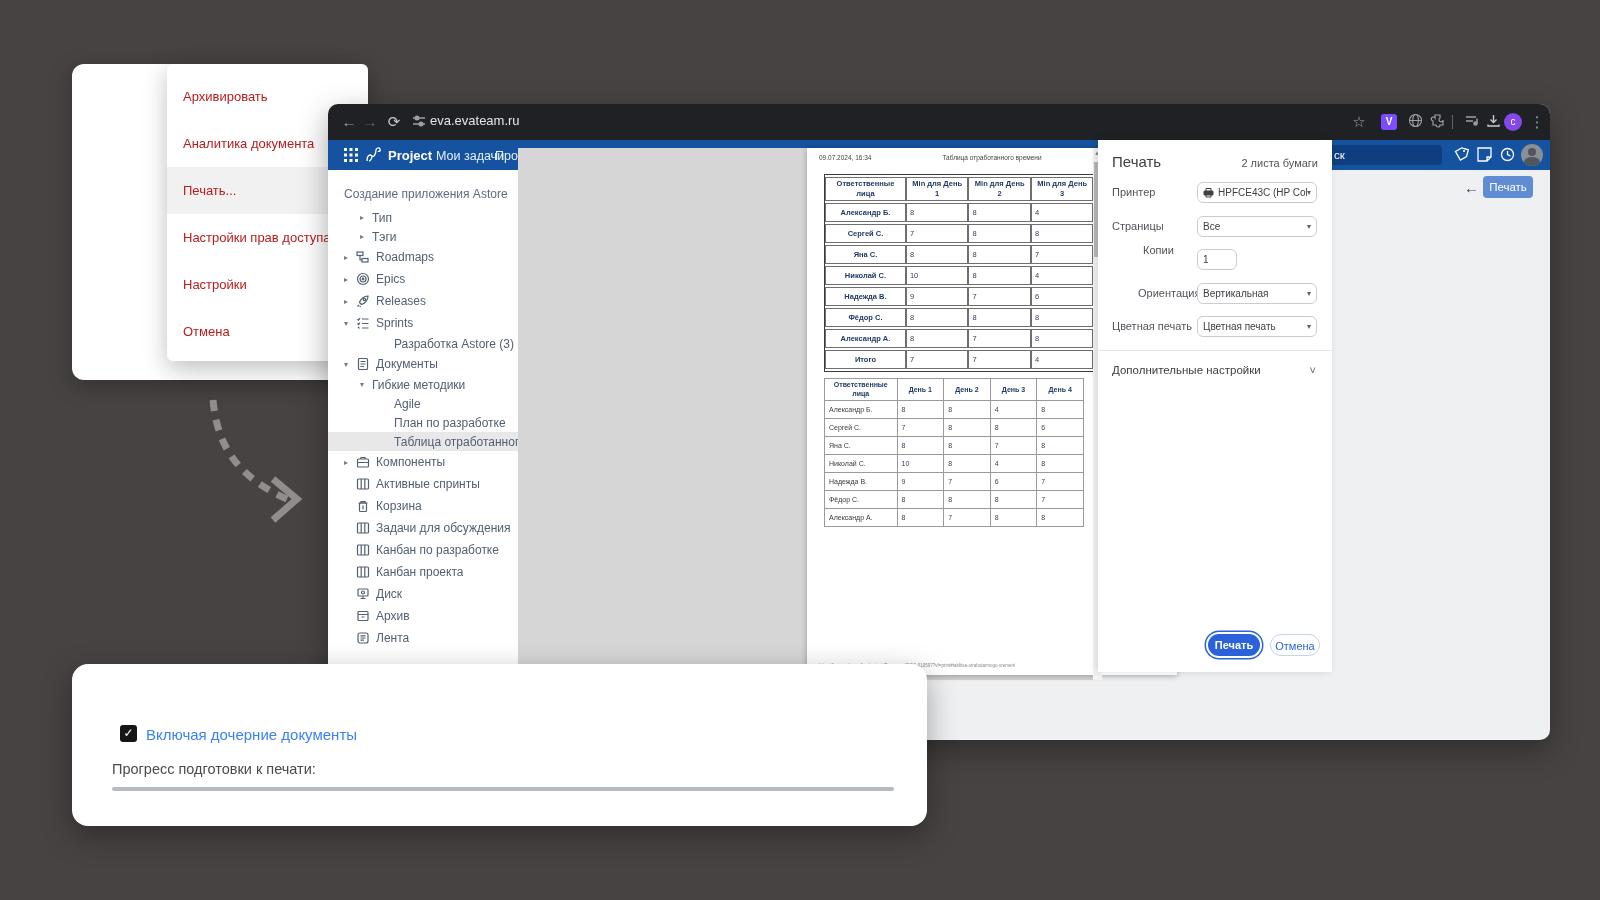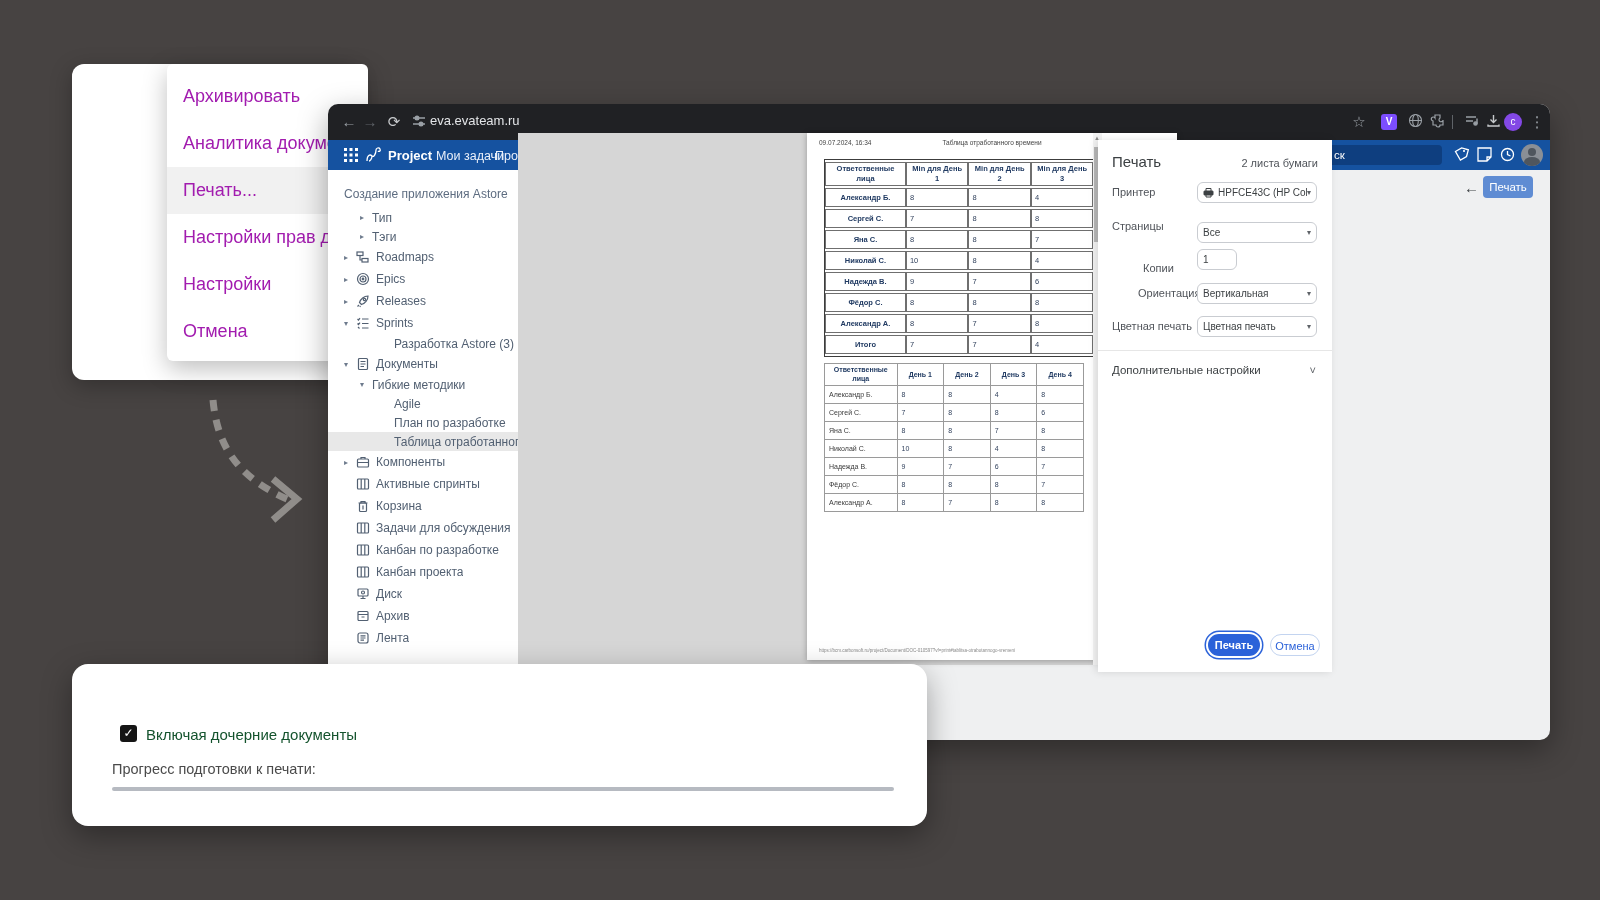--- a/index.html
+++ b/index.html
@@ -3,21 +3,21 @@
 <meta charset="utf-8">
 <style>
   html,body{margin:0;padding:0;}
   body{font-family:"Liberation Sans",sans-serif;background:#474342;}
   #stage{position:relative;width:1600px;height:900px;background:#474342;overflow:hidden;}
   .abs{position:absolute;}
 
   
   #under-card{left:72px;top:64px;width:283px;height:316px;background:#fff;border-radius:12px;box-shadow:0 6px 22px rgba(0,0,0,.28);}
   #context-menu{left:167px;top:64px;width:201px;height:297px;background:#fff;border-radius:6px;box-shadow:0 8px 24px rgba(0,0,0,.25);padding-top:9px;box-sizing:border-box;overflow:hidden;}
-  .menu-item{height:47px;line-height:47px;padding-left:16px;font-size:18px;color:#a21caf;white-space:nowrap;overflow:hidden;cursor:default;}
+  .menu-item{height:47px;line-height:47px;padding-left:16px;font-size:13px;color:#b91c1c;white-space:nowrap;overflow:hidden;cursor:default;}
   .menu-item.active{background:#f1f1f1;}
 
   
   #arrow-svg{left:175px;top:385px;}
 
   
   #browser{left:328px;top:104px;width:1222px;height:636px;border-radius:10px;background:#eff0f1;overflow:hidden;box-shadow:0 10px 30px rgba(0,0,0,.35);}
   #titlebar{left:0;top:0;width:100%;height:36px;background:#202124;}
   .tb-ic{position:absolute;top:9px;width:18px;height:18px;color:#9aa0a6;font-size:15px;line-height:18px;text-align:center;}
   #url-text{position:absolute;left:102px;top:9px;font-size:13px;color:#e3e5e8;}
@@ -49,21 +49,21 @@
   .sb-row.ind1{padding-left:16px;}
   .sb-row.ind2{padding-left:32px;}
   .sb-row.ind3{padding-left:54px;}
   .sb-row.sel{background:#e8e8e8;}
   .sb-arrow{width:12px;font-size:8px;color:#6e7b8d;flex:none;}
   .sb-ico{width:20px;flex:none;display:flex;align-items:center;}
   .sb-ico svg{stroke:#526072;fill:none;stroke-width:1.2;}
   .sb-label{overflow:hidden;text-overflow:clip;}
 
   
-  #overlay{left:190px;top:29px;width:584px;height:532px;background:#d6d6d6;}
+  #overlay{left:190px;top:44px;width:584px;height:532px;background:#d6d6d6;}
   #pv-scroll{position:absolute;right:0;top:0;width:9px;height:532px;background:#f3f3f3;}
   #pv-scroll .up{position:absolute;top:2px;left:1px;font-size:6px;color:#888;}
   #pv-scroll .thumb{position:absolute;top:14px;left:1px;width:7px;height:95px;background:#b8b8b8;}
   #page{left:289px;top:0;width:370px;height:527px;background:#fff;box-shadow:0 1px 6px rgba(0,0,0,.3);}
   #pg-date{left:12px;top:6px;font-size:6.5px;color:#444;}
   #pg-title{left:0;top:6px;width:100%;text-align:center;font-size:6.5px;color:#444;}
   .pv-table{border-collapse:separate;border-spacing:0 2px;table-layout:fixed;}
   #table1{position:absolute;left:17px;top:26px;width:333px;border:1.5px solid #3c3c3c;}
   #table1 th,#table1 td{border:1px solid #6f6f6f;font-size:7.5px;padding:1px 3px;height:15px;overflow:hidden;}
   #table1 th{color:#203a62;font-weight:bold;text-align:center;line-height:1.35;}
@@ -90,21 +90,21 @@
   #pd-divider{left:0;top:210px;width:234px;height:1px;background:#e6e6e6;}
   #pd-extra{left:14px;top:224px;font-size:11.5px;color:#3c4043;}
   #pd-extra-chev{right:16px;top:224px;font-size:11px;color:#5f6368;}
   #pd-print{left:110px;top:494px;width:52px;height:22px;background:#2b62d9;border-radius:12px;color:#fff;font-size:11px;font-weight:bold;text-align:center;line-height:22px;box-shadow:0 0 0 2px #fff,0 0 0 3.5px #2b62d9;}
   #pd-cancel{left:172px;top:494px;width:50px;height:22px;background:#fff;border:1px solid #c3d4f0;border-radius:12px;color:#2b62d9;font-size:11px;text-align:center;line-height:22px;box-sizing:border-box;}
 
   
   #modal{left:72px;top:664px;width:855px;height:162px;background:#fff;border-radius:16px;box-shadow:0 10px 30px rgba(0,0,0,.35);}
   #modal-title{left:40px;top:16px;font-size:26px;font-weight:bold;color:#1a1a1a;}
   #modal-check{left:48px;top:61px;width:17px;height:17px;background:#151515;border-radius:3px;color:#fff;font-size:12px;text-align:center;line-height:17px;}
-  #modal-check-label{left:74px;top:62px;font-size:15px;color:#14532d;}
+  #modal-check-label{left:74px;top:62px;font-size:15px;color:#3b82f6;}
   #modal-progress-label{left:40px;top:97px;font-size:14.5px;color:#4a4a4a;}
   #modal-bar{left:40px;top:123px;width:782px;height:4px;background:#b6bac1;border-radius:2px;}
 </style>
 </head>
 <body>
 
 <div id="stage">
 
   <div id="under-card" class="abs"></div>
 
@@ -564,25 +564,25 @@
                 <g stroke="#3c4043" fill="none" stroke-width="1">
                   <rect x="1" y="4" width="9" height="4" rx="0.5" fill="#3c4043"></rect>
                   <path d="M3 4 V1.5 H8 V4 M3 7.5 V10 H8 V7.5"></path>
                 </g>
               </svg>
             </span>
             <span class="val">HPFCE43C (HP Color La:</span>
             <span class="chev">▾</span>
           </div>
           <div class="pd-label" style="top: 80px;">Страницы</div>
-          <div class="pd-ctl" style="top: 76px; margin-top: 6px;">
+          <div class="pd-ctl" style="top: 76px;">
             <span class="val">Все</span>
             <span class="chev">▾</span>
           </div>
-          <div class="pd-label" style="top: 122px; padding-left: 31px;">Копии</div>
+          <div class="pd-label" style="top: 104px; padding-left: 31px;">Копии</div>
           <div class="pd-ctl small" style="top: 109px;">
             <span class="val">1</span>
           </div>
           <div class="pd-label" style="top: 147px; margin-left: 26px;">Ориентация</div>
           <div class="pd-ctl" style="top: 143px; justify-content: space-between;">
             <span class="val">Вертикальная</span>
             <span class="chev">▾</span>
           </div>
           <div class="pd-label" style="top: 180px;">Цветная печать</div>
           <div class="pd-ctl" style="top: 176px;">

